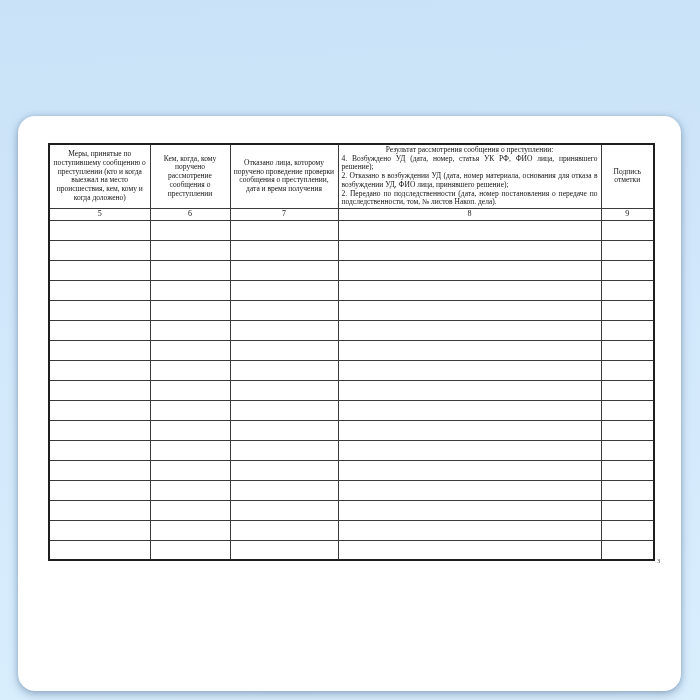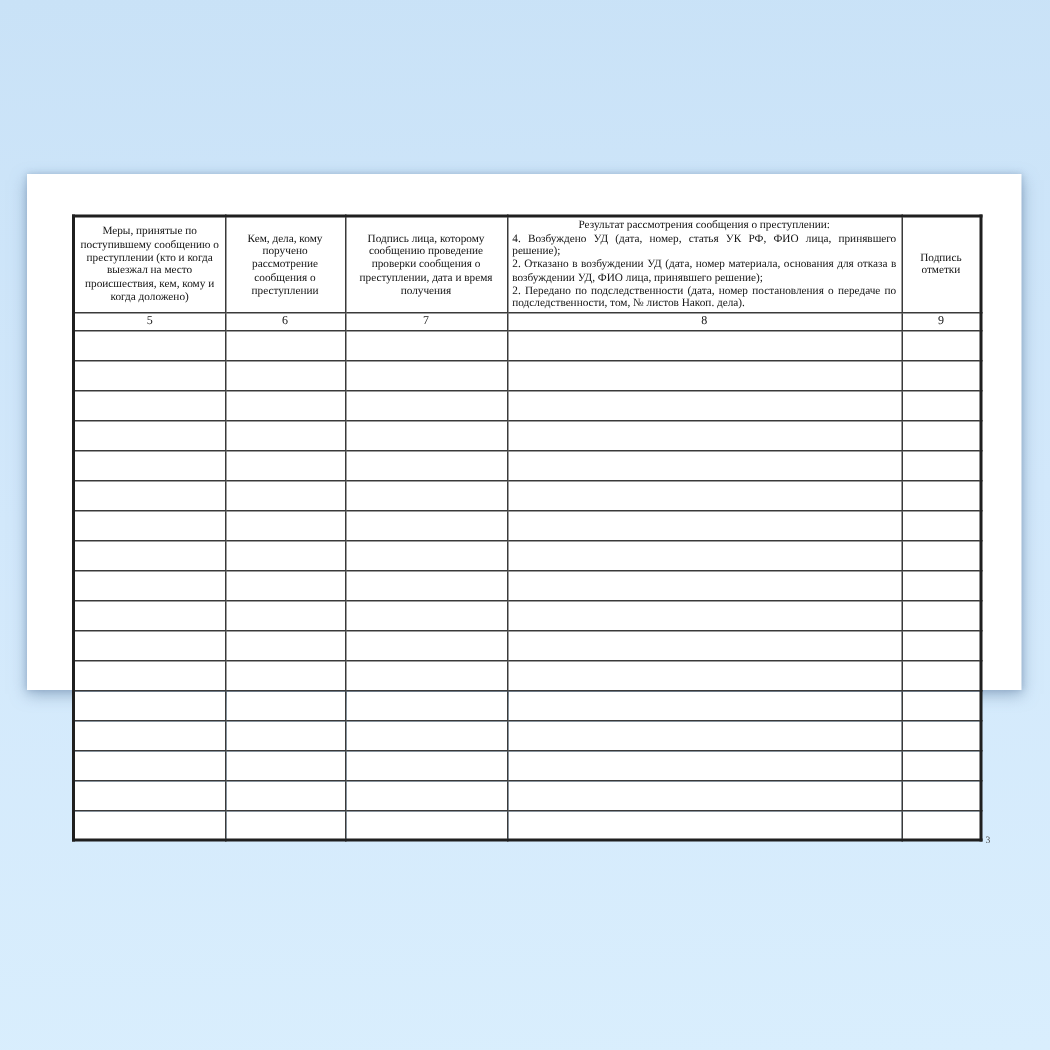--- a/index.html
+++ b/index.html
@@ -9,23 +9,24 @@
     background: #d2e8fb;
   }
   .scene {
     position: relative;
     width: 700px; height: 700px;
     background: linear-gradient(178deg, #c9e2f7 0%, #d2e8fb 48%, #d9eefd 100%);
   }
   .paper {
     position: absolute;
     left: 18px; top: 116px;
-    width: 663px; height: 344px;
+    width: 663px; height: 575px;
     background: #ffffff;
     box-shadow: 0 3px 10px rgba(92,124,158,0.55), 0 0 4px rgba(115,145,178,0.38);
+    border-radius: 17px;
   }
   table.journal {
     position: absolute;
     left: 30px; top: 27px;
     width: 605px;
     border-collapse: collapse;
     table-layout: fixed;
     color: #141414;
     border: 2px solid #1f1f1f;
   }
@@ -72,22 +73,22 @@
       <colgroup>
         <col style="width:101px">
         <col style="width:80px">
         <col style="width:108px">
         <col style="width:263px">
         <col style="width:53px">
       </colgroup>
       <thead>
         <tr>
           <th class="hdr">Меры, принятые по поступившему сообщению о преступлении (кто и когда выезжал на место происшествия, кем, кому и когда доложено)</th>
-          <th class="hdr">Кем, дела, кому поручено рассмотрение сообщения о преступлении</th>
-          <th class="hdr">Подпись лица, которому сообщению проведение проверки сообщения о преступлении, дата и время получения</th>
+          <th class="hdr">Кем, когда, кому поручено рассмотрение сообщения о преступлении</th>
+          <th class="hdr">Отказано лица, которому поручено проведение проверки сообщения о преступлении, дата и время получения</th>
           <th class="hdr result-cell">
             <div class="result-title">Результат рассмотрения сообщения о преступлении:</div>
             <div class="result-item">4. Возбуждено УД (дата, номер, статья УК РФ, ФИО лица, принявшего решение);</div>
             <div class="result-item">2. Отказано в возбуждении УД (дата, номер материала, основания для отказа в возбуждении УД, ФИО лица, принявшего решение);</div>
             <div class="result-item">2. Передано по подследственности (дата, номер постановления о передаче по подследственности, том, № листов Накоп. дела).</div>
           </th>
           <th class="hdr">Подпись отметки</th>
         </tr>
         <tr class="numrow">
           <td>5</td>

